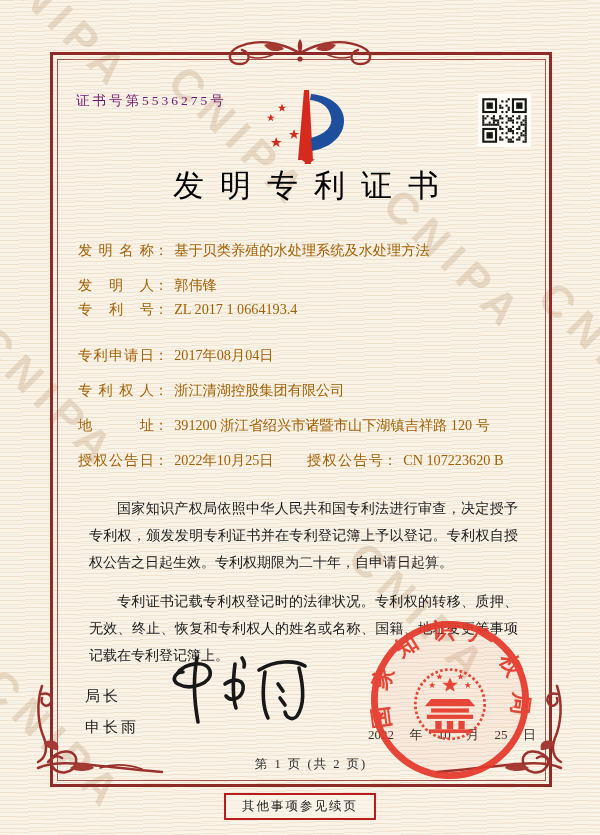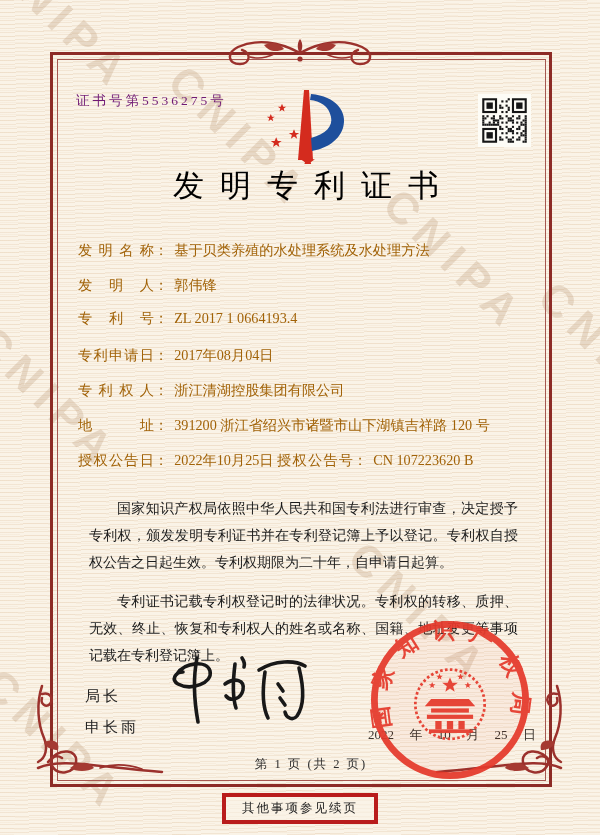--- a/index.html
+++ b/index.html
@@ -16,32 +16,32 @@
   .frame-inner{position:absolute;z-index:2;left:57px;top:59px;width:487px;height:720px;border:1px solid #a65750;}
   .orn{position:absolute;z-index:3;}
   .cert-no{position:absolute;z-index:4;left:76px;top:92px;font-size:13.5px;letter-spacing:3px;color:#701a75;}
   .logo{position:absolute;z-index:4;left:238px;top:86px;}
   .qr{position:absolute;z-index:4;left:478px;top:94px;}
   .title{position:absolute;z-index:4;left:12px;right:0;top:165px;text-align:center;
          font-size:31px;font-weight:400;letter-spacing:16px;text-indent:16px;color:#000000;}
   .frow{position:absolute;z-index:4;left:78px;font-size:14.2px;white-space:nowrap;color:#a16207;}
   .flabel{display:inline-block;width:76px;text-align:justify;text-align-last:justify;text-justify:inter-ideograph;vertical-align:bottom;}
   .fcolon{display:inline-block;margin-right:6px;}
-  .fpair2{}
+  .fpair2{margin-left:30px;}
   .body-text{position:absolute;z-index:4;left:77px;top:483px;width:453px;
              font-size:14px;line-height:27px;color:#1c1c1c;text-align:justify;}
   .body-text p{margin:12px;text-indent:2em;}
   .signer{position:absolute;z-index:4;left:85px;top:681px;font-size:15px;line-height:31px;letter-spacing:3px;color:#222;}
   .signature{position:absolute;z-index:4;left:163px;top:644px;}
   .printed-date{position:absolute;z-index:4;left:368px;top:726px;width:168px;font-size:13px;
                 color:#3a342d;text-align:justify;text-align-last:justify;}
   .seal{position:absolute;z-index:5;left:366px;top:616px;opacity:0.93;}
   .page-info{position:absolute;z-index:4;left:0;right:0;top:756px;text-align:center;font-size:12.5px;letter-spacing:2px;color:#2c2c2c;padding-left:22px;}
   .footer-note{position:absolute;z-index:4;left:50%;transform:translateX(-50%);top:793px;
-               border:4px solid #b91c1c;padding:3px 16px;font-size:12.5px;letter-spacing:2px;color:#222;background:rgba(250,243,231,0.6);}
+               border:2px solid #b91c1c;padding:3px 16px;font-size:12.5px;letter-spacing:2px;color:#222;background:rgba(250,243,231,0.6);}
 </style>
 </head>
 <body>
 
 <div class="page">
   <div class="texture"></div>
 
   <div class="wm" style="left:-28px;top:-6px">CNIPA</div>
   <div class="wm" style="left:150px;top:112px">CNIPA</div>
   <div class="wm" style="left:365px;top:235px">CNIPA</div>
@@ -219,21 +219,21 @@
   </svg>
 
   <div class="title">发明专利证书</div>
 
   <div class="frow" style="top:241px">
     <span class="flabel">发明名称</span><span class="fcolon">：</span><span>基于贝类养殖的水处理系统及水处理方法</span>
   </div>
   <div class="frow" style="top:276px">
     <span class="flabel">发明人</span><span class="fcolon">：</span><span>郭伟锋</span>
   </div>
-  <div class="frow" style="top:309px">
+  <div class="frow" style="top:300px">
     <span class="flabel">专利号</span><span class="fcolon">：</span><span>ZL 2017 1 0664193.4</span>
   </div>
   <div class="frow" style="top:346px">
     <span class="flabel">专利申请日</span><span class="fcolon">：</span><span>2017年08月04日</span>
   </div>
   <div class="frow" style="top:381px">
     <span class="flabel">专利权人</span><span class="fcolon">：</span><span>浙江清湖控股集团有限公司</span>
   </div>
   <div class="frow" style="top:416px">
     <span class="flabel">地址</span><span class="fcolon">：</span><span>391200 浙江省绍兴市诸暨市山下湖镇吉祥路 120 号</span>

